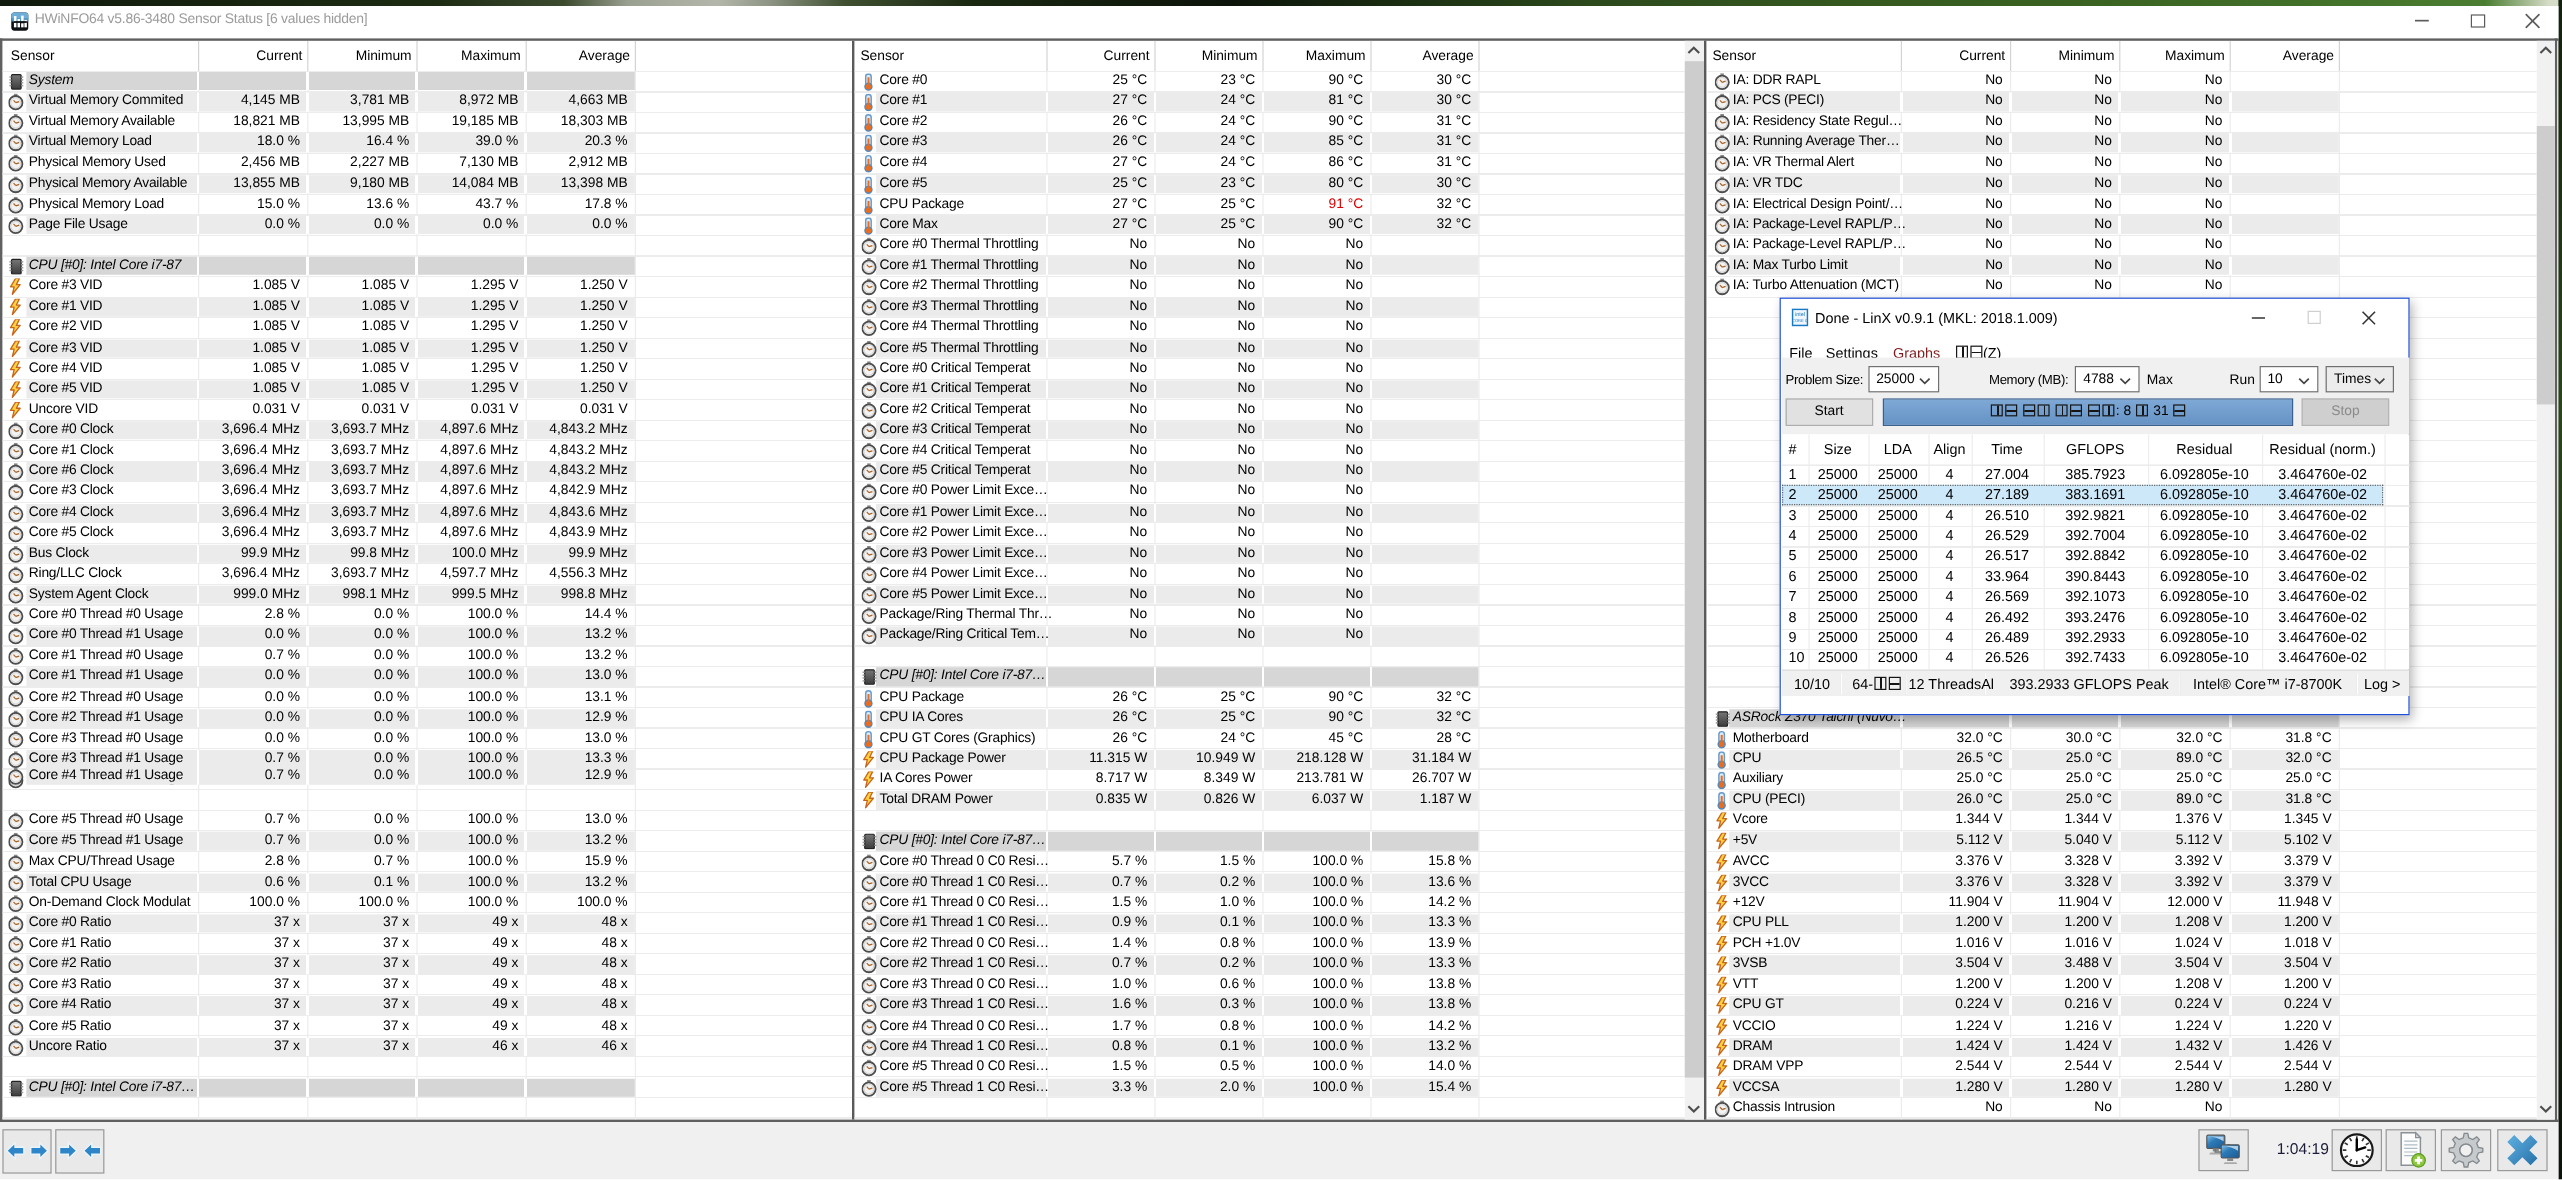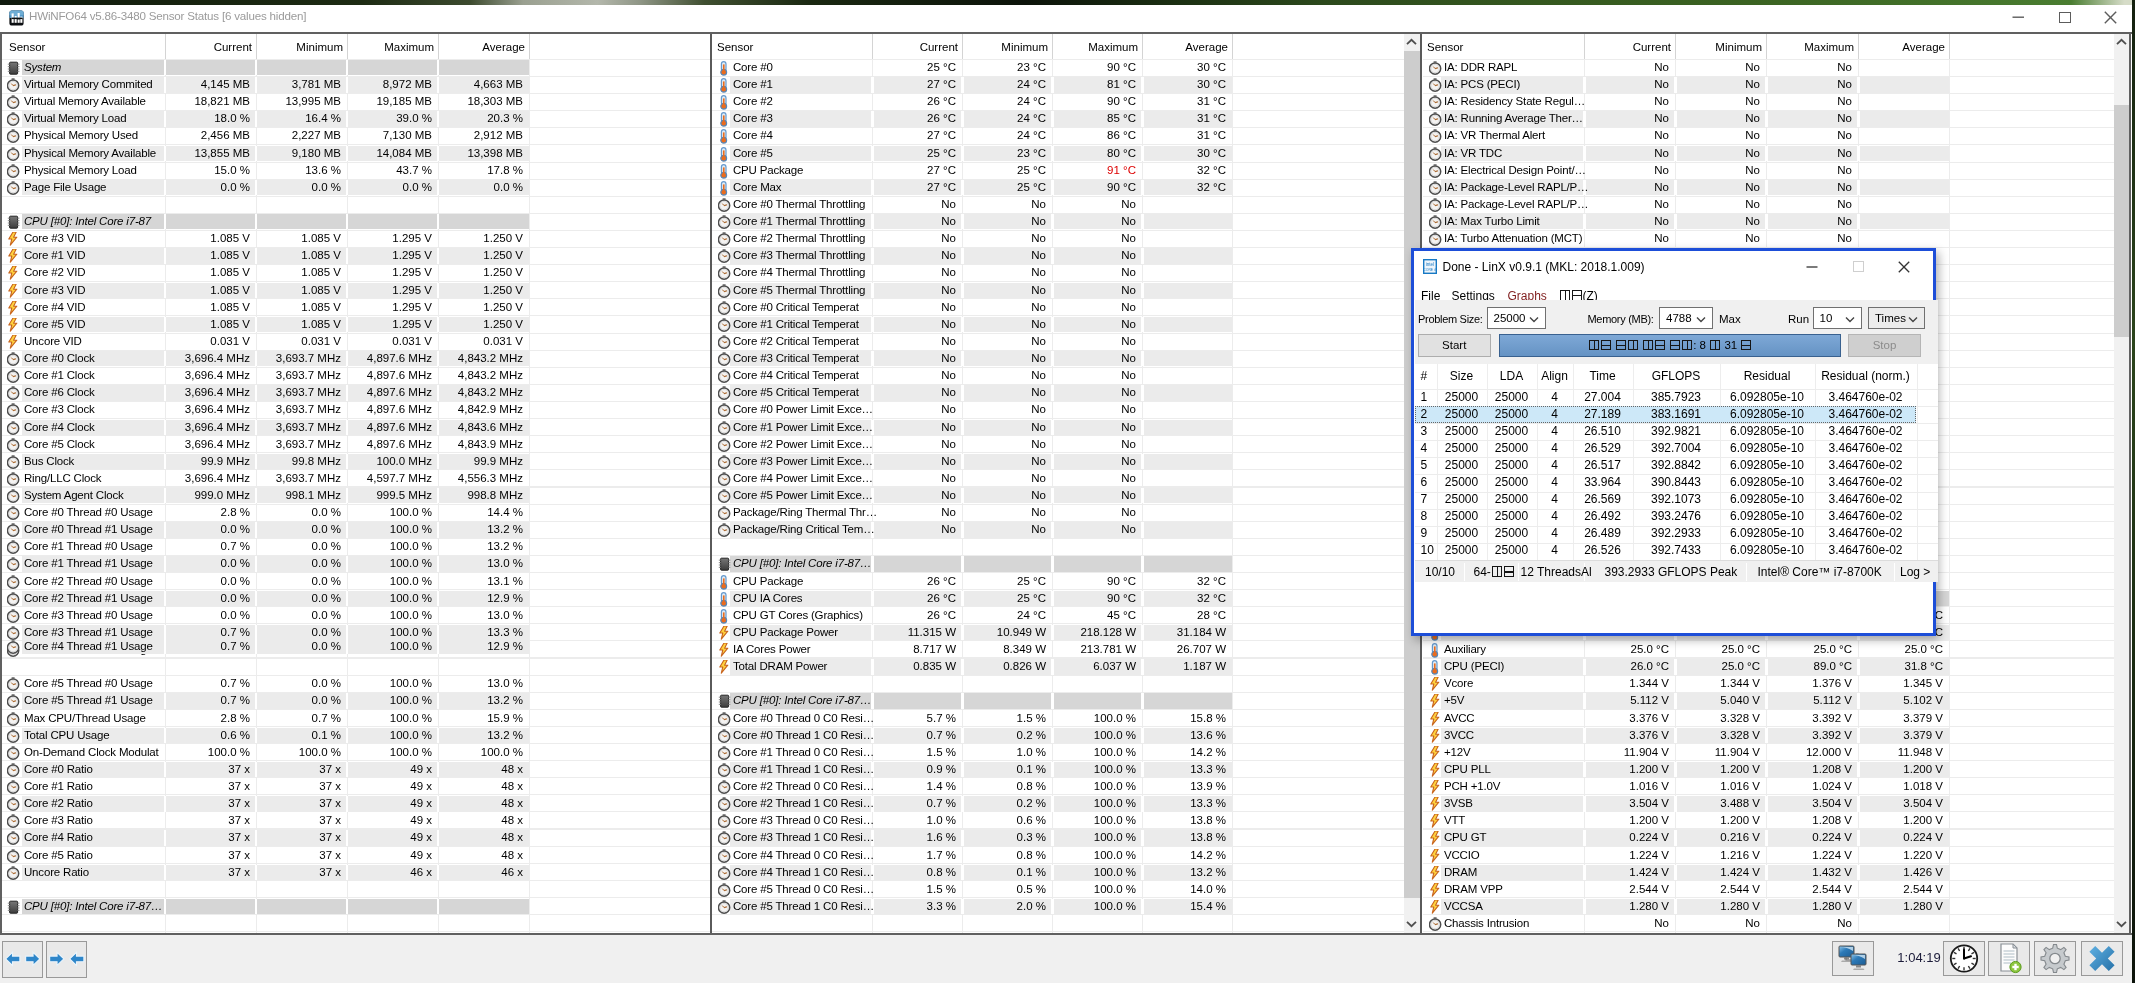--- a/index.html
+++ b/index.html
@@ -1547,21 +1547,21 @@
     <svg width="40" height="33" viewBox="0 0 40 33">
       <path d="M20 3.5 L23 3.5 L23.8 7.2 L27.2 8.6 L30.4 6.4 L32.6 8.6 L30.4 11.8 L31.8 15.2 L35.5 16 L35.5 19 L31.8 19.8 L30.4 23.2 L32.6 26.4 L30.4 28.6 L27.2 26.4 L23.8 27.8 L23 31.5 L20 31.5 L19.2 27.8 L15.8 26.4 L12.6 28.6 L10.4 26.4 L12.6 23.2 L11.2 19.8 L7.5 19 L7.5 16 L11.2 15.2 L12.6 11.8 L10.4 8.6 L12.6 6.4 L15.8 8.6 L19.2 7.2 Z" fill="#c6cacd" stroke="#84898d" stroke-width="1.1" transform="translate(-1.5,-1)"></path>
       <circle cx="20" cy="16.5" r="5.2" fill="#f0f0f0" stroke="#84898d" stroke-width="1.3"></circle>
     </svg>
   </div>
 <div class="btn" style="left:2081px;top:941px;width:42px;height:35px">
     <svg width="40" height="33" viewBox="0 0 40 33">
       <path d="M13.2 4.4 L20 11.2 L26.8 4.4 L32.6 10.2 L25.8 17 L32.6 23.8 L26.8 29.6 L20 22.8 L13.2 29.6 L7.4 23.8 L14.2 17 L7.4 10.2 Z" fill="url(#gx)" transform="translate(0,-0.5)"></path>
     </svg>
   </div>
-<div class="a" style="left:1411px;top:248px;width:525.0px;height:388px;background:#fff;border:3px solid #1d4ed8;box-shadow:3px 4px 9px rgba(0,0,0,0.3)">
+<div class="a" style="left:1483px;top:248px;width:525.0px;height:348px;background:#fff;border:1px solid #1d4ed8;box-shadow:3px 4px 9px rgba(0,0,0,0.3)">
 <svg class="a" style="left:9px;top:7.5px" width="14" height="15" viewBox="0 0 14 15">
       <rect x="0.7" y="0.7" width="12.6" height="13.6" fill="#eef5fb" stroke="#1779c4" stroke-width="1.4"></rect>
       <text x="7" y="6.5" font-size="4.5" fill="#1779c4" text-anchor="middle" font-family="Liberation Sans">intel</text>
       <text x="7" y="11.5" font-size="3.4" fill="#1779c4" text-anchor="middle" font-family="Liberation Sans">CORE i7</text>
     </svg>
 <span class="a" style="left:28.5px;top:9px;font-size:12px">Done - LinX v0.9.1 (MKL: 2018.1.009)</span>
 <svg class="a" style="left:392px;top:15px" width="12" height="3" viewBox="0 0 12 3">
       <line x1="0.5" y1="1" x2="11.5" y2="1" stroke="#333" stroke-width="1.3"></line>
     </svg>
 <div class="a" style="left:438.5px;top:10px;width:11px;height:11px;border:1.3px solid #cfcfcf"></div>

